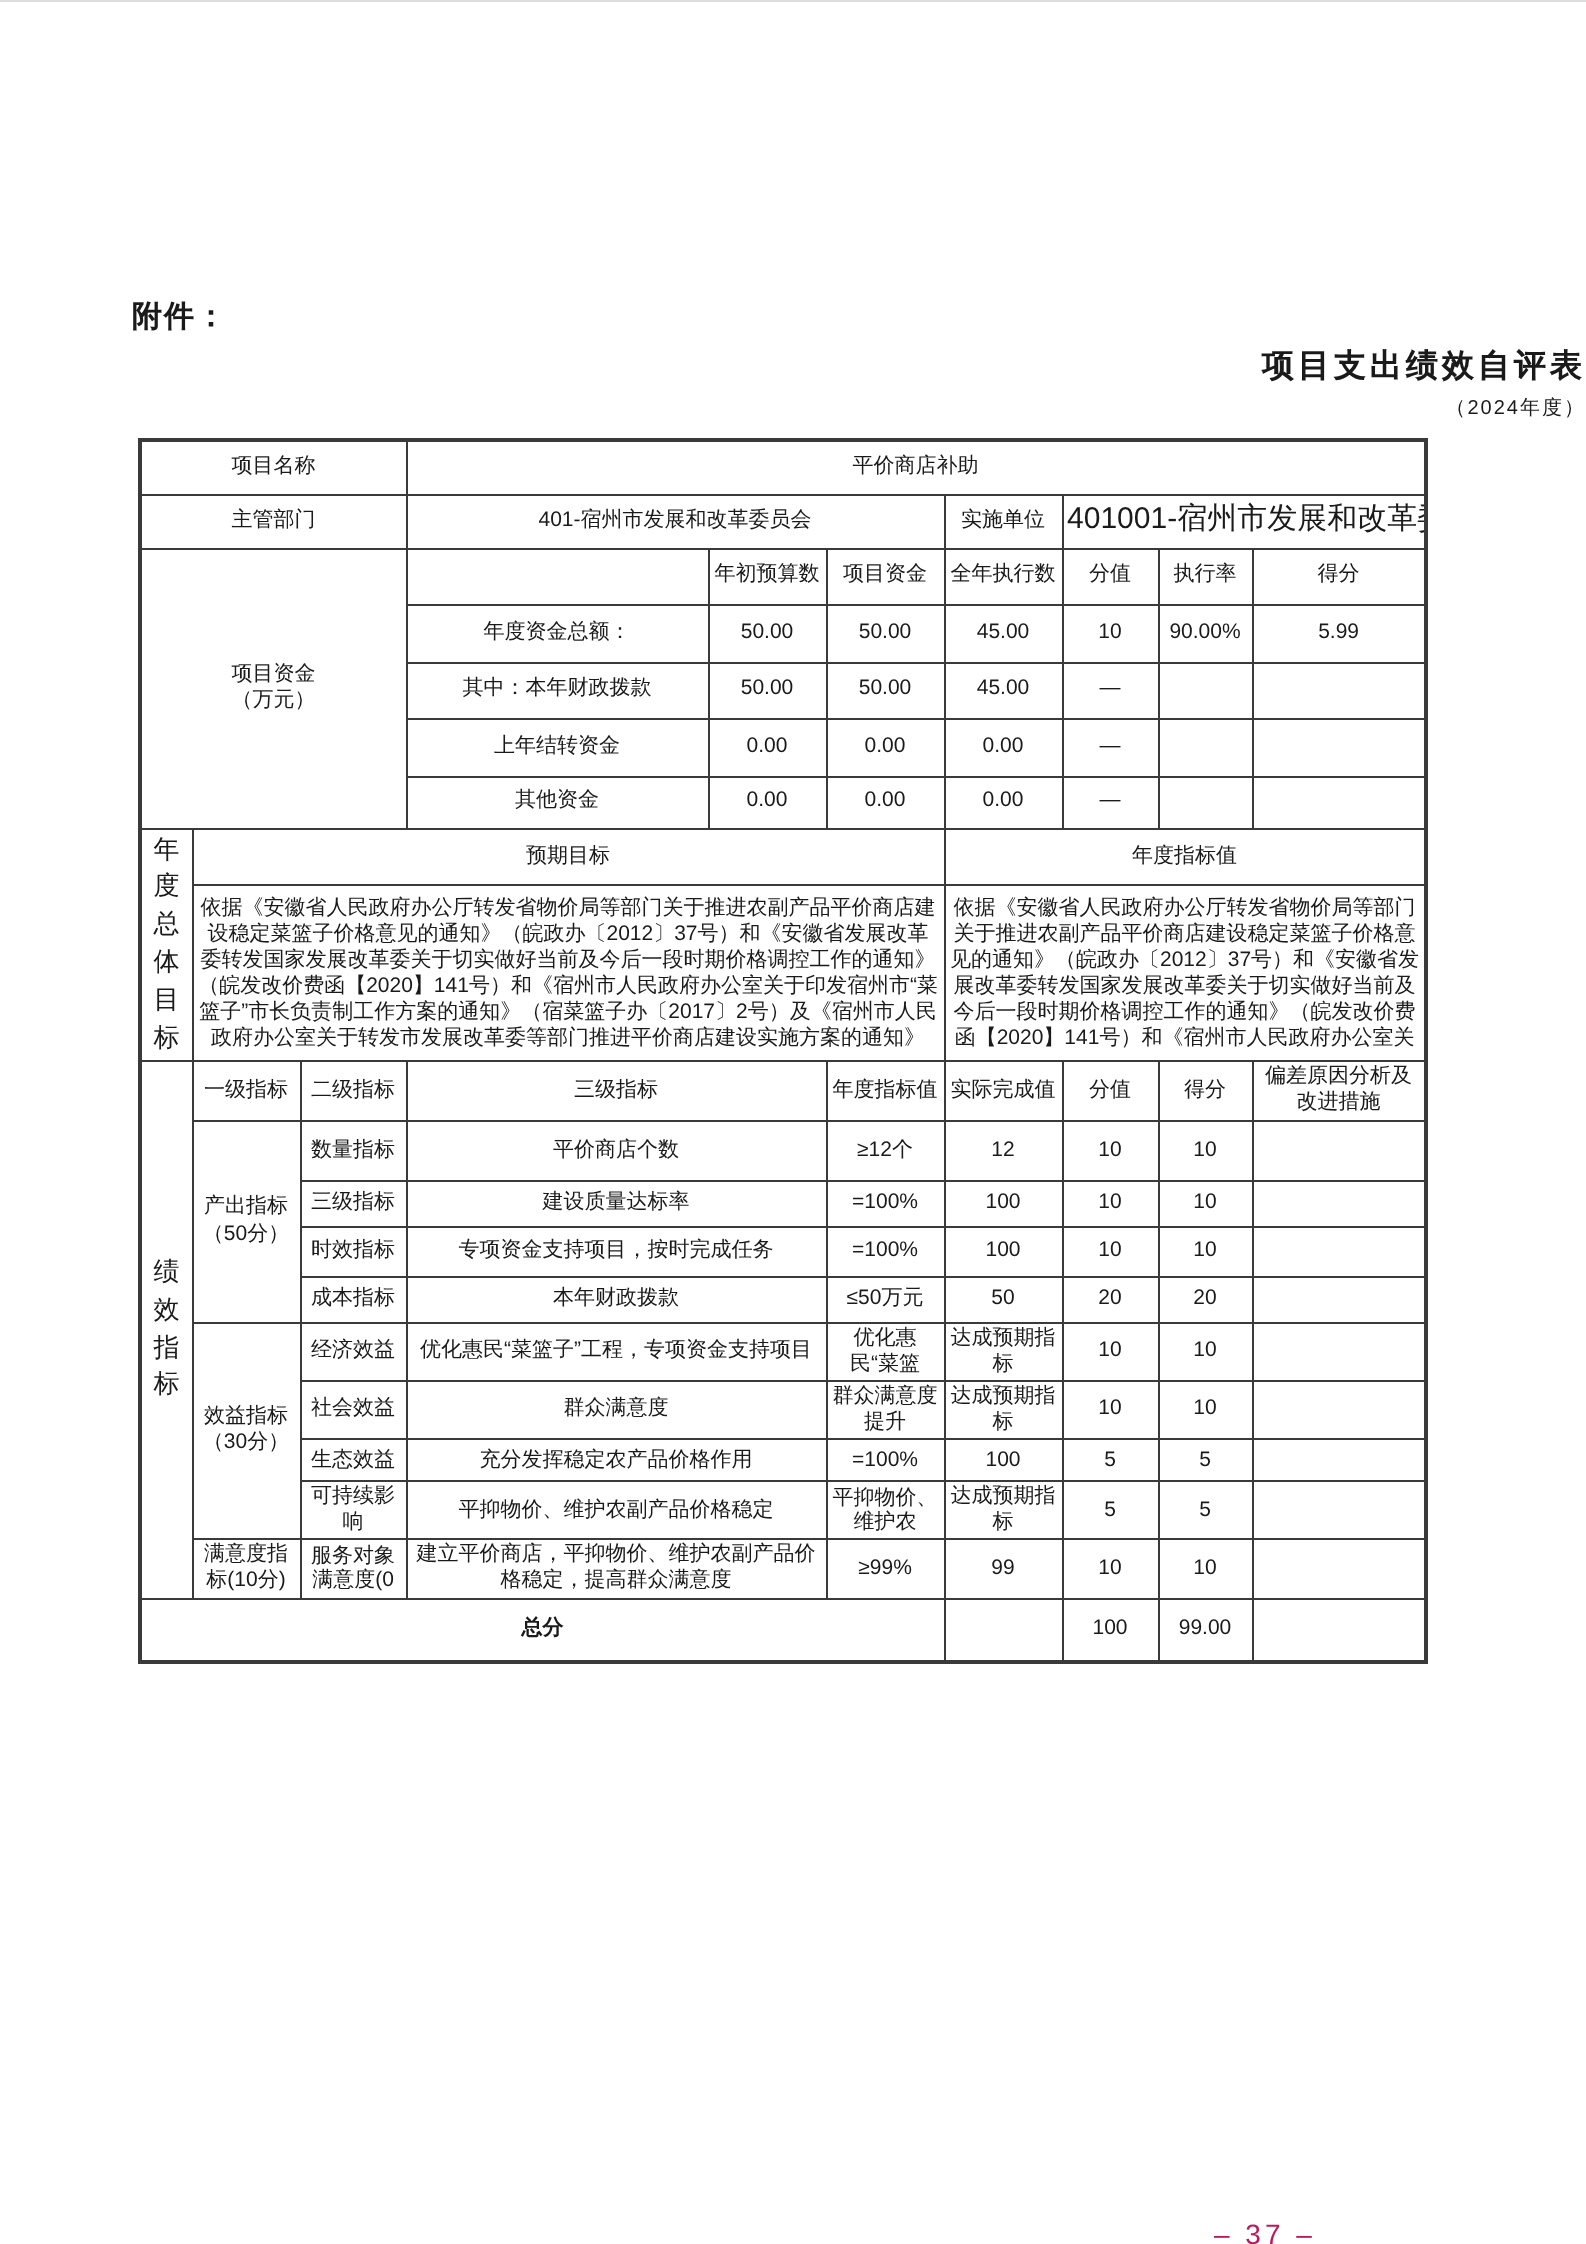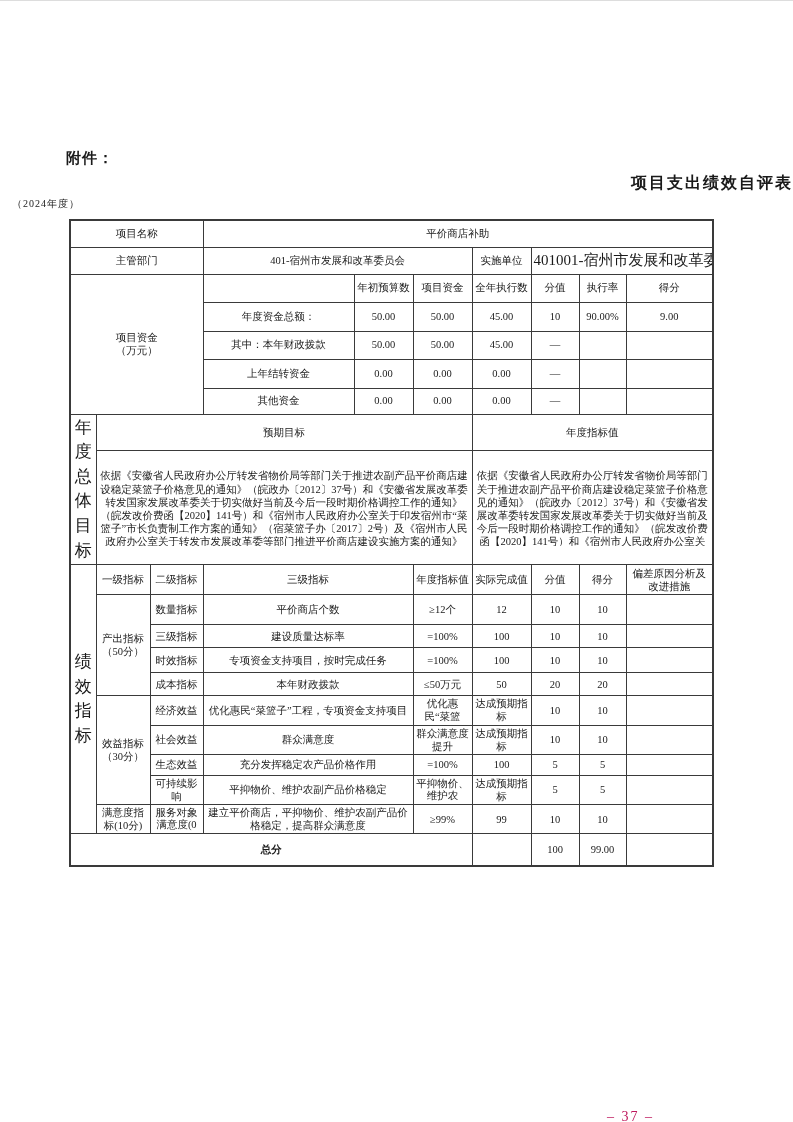--- a/index.html
+++ b/index.html
@@ -1,44 +1,44 @@
 <!DOCTYPE html>
 <html><head>
 <meta charset="utf-8">
 <style>
   * { margin:0; padding:0; box-sizing:border-box; }
   html,body { background:#e8e8e8; }
   .page {
     position:relative; width:793px; height:1122px; margin:0 auto;
     background:#ffffff; overflow:hidden;
-    font-family:Liberation Serif, serif; color:#1a1a1a;
+    font-family:Liberation Sans, sans-serif; color:#1a1a1a;
     border-top:1px solid #ddd;
   }
   .attachment { position:absolute; left:66px; top:148px; font-size:15px; font-weight:bold; letter-spacing:1px; }
   .doc-title { position:absolute; left:0; top:172px; width:100%; text-align:right; font-size:16px; font-weight:bold; letter-spacing:2px; }
-  .doc-subtitle { position:absolute; left:0; top:196px; width:100%; text-align:left; font-size:10px; letter-spacing:1px;padding-left:12px; }
+  .doc-subtitle { position:absolute; left:0; top:196px; width:100%; text-align:right; font-size:10px; letter-spacing:1px;padding-left:12px; }
 
   table.main {
     position:absolute; left:69px; top:218px; width:643px;
     border-collapse:collapse; table-layout:fixed;
     border:2px solid #3a3a3a;
   }
   table.main td {
     border:1px solid #3a3a3a;
     font-size:10.5px; line-height:1.25;
     text-align:center; vertical-align:middle;
     padding:1px 2px;
     overflow:hidden;
   }
   td.left { text-align:left; }
   td.pad6 { padding:1px 7px; }  
   td.nowrap { white-space:nowrap; }
   td.pre { white-space:pre-line;margin-left:28px; }
   td.bold { font-weight:bold; }
-  .vlabel span { display:inline-block; width:1.15em; word-break:break-all; line-height:1.45; font-size:17px; letter-spacing:0; }
+  .vlabel span { display:inline-block; width:1.15em; word-break:break-all; line-height:1.45; font-size:13px; letter-spacing:0; }
   td.goalcell { font-size:11px; line-height:12.5px; text-align:justify; vertical-align:top; padding:2px 4px; }
   .clip { overflow:hidden; }
   .clip-goal { height:77px; }
   .clip-2line { height:26px; line-height:13px; }
   .clip-2line-s { height:24px; line-height:12px; }
   .brk { word-break:break-all; }
   .pagenum { position:absolute; left:607px; top:1108px; font-size:14px; color:#be185d; letter-spacing:2px;text-align:center; }
 </style>
 </head>
 <body>
@@ -87,21 +87,21 @@
       <td>得分</td>
     </tr>
 
     <tr style="height:29px">
       <td>年度资金总额：</td>
       <td>50.00</td>
       <td>50.00</td>
       <td>45.00</td>
       <td>10</td>
       <td>90.00%</td>
-      <td>9.00</td>
+      <td>5.99</td>
     </tr>
     <tr style="height:28px">
       <td>其中：本年财政拨款</td>
       <td>50.00</td>
       <td>50.00</td>
       <td>45.00</td>
       <td>—</td>
       <td></td>
       <td></td>
     </tr>

